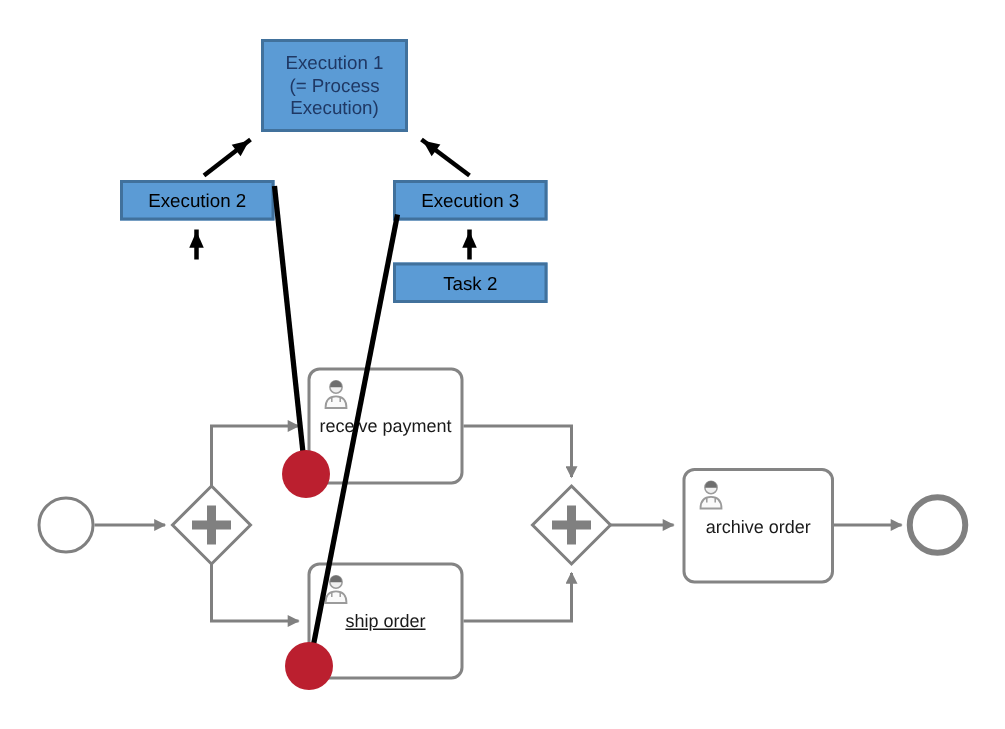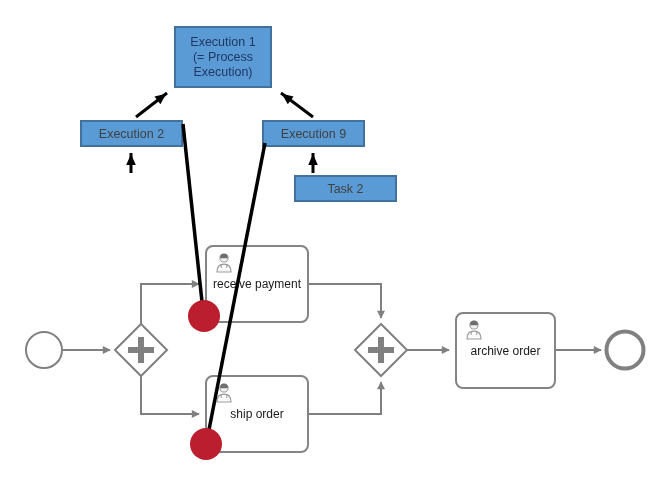--- a/index.html
+++ b/index.html
@@ -19,21 +19,21 @@
 
   
   .barrow { stroke:var(--black,#000); stroke-width:3; fill:none; }
   .pline  { stroke:var(--black,#000); stroke-width:3.5; fill:none; }
   .token  { fill:var(--red,#BB1F2F); stroke:none; }
 
   
   .bluebox {
     position:absolute; box-sizing:border-box;
     background:var(--blue_fill,#5B9BD5); border:2px solid var(--blue_border,#41719C);
-    color:#404040; font-size:12.5px;
+    color:#000000; font-size:12.5px;
     display:flex; align-items:center; justify-content:center; text-align:center;
   }
   .bluebox.multi { flex-direction:column; line-height:15px; color:var(--exec1_text,#1F3864); }
 
   
   .task {
     position:absolute; box-sizing:border-box; background:#ffffff;
     border:2px solid var(--task_border,#848484); border-radius:8px;
     display:flex; align-items:center; justify-content:center;
     font-size:12px; color:#1a1a1a;
@@ -85,21 +85,21 @@
   <div class="task" style="left:205px; top:245px; width:104px; height:78px;">
     <svg class="uicon" viewBox="0 0 20 22">
       <path class="body" d="M3,21 C3,14.8 6.5,13.2 10,13.2 C13.5,13.2 17,14.8 17,21 Z"></path>
       <path class="detail" d="M7.2,13.6 L7.2,17 M12.8,13.6 L12.8,17"></path>
       <circle class="face" cx="10" cy="7" r="4.1"></circle>
       <path class="hair" d="M6.1,6.6 A3.9,3.9 0 0 1 13.9,6.6 L13.9,7.2 L6.1,7.2 Z"></path>
     </svg>
     <span>receive payment</span>
   </div>
 
-  <div class="task" style="left:205px; top:375px; width:104px; height:78px;">
+  <div class="task" style="left:205px; top:375px; width:104px; height:78px;text-decoration:underline;">
     <svg class="uicon" viewBox="0 0 20 22">
       <path class="body" d="M3,21 C3,14.8 6.5,13.2 10,13.2 C13.5,13.2 17,14.8 17,21 Z"></path>
       <path class="detail" d="M7.2,13.6 L7.2,17 M12.8,13.6 L12.8,17"></path>
       <circle class="face" cx="10" cy="7" r="4.1"></circle>
       <path class="hair" d="M6.1,6.6 A3.9,3.9 0 0 1 13.9,6.6 L13.9,7.2 L6.1,7.2 Z"></path>
     </svg>
     <span>ship order</span>
   </div>
 
   <div class="task" style="left:455px; top:312px; width:101px; height:77px;">
@@ -116,25 +116,25 @@
     <span>Execution 1</span>
     <span>(= Process</span>
     <span>Execution)</span>
   </div>
 
   <div class="bluebox" style="left:80px; top:120px; width:103px; height:27px;">
     <span>Execution 2</span>
   </div>
 
   <div class="bluebox" style="left:262px; top:120px; width:103px; height:27px;">
-    <span>Execution 9</span>
+    <span>Execution 3</span>
   </div>
 
 
-  <div class="bluebox" style="left:262px; top:175px; width:103px; height:27px;margin-left:32px;">
+  <div class="bluebox" style="left:262px; top:175px; width:103px; height:27px;">
     <span>Task 2</span>
   </div>
 
   <svg class="layer">
     <defs>
       <marker id="bhead2" viewBox="0 0 10 10" markerWidth="13" markerHeight="11" refX="11" refY="5" orient="auto" markerUnits="userSpaceOnUse">
         <path d="M0,0.6 L10,5 L0,9.4 Z" class="black-head"></path>
       </marker>
     </defs>
 

